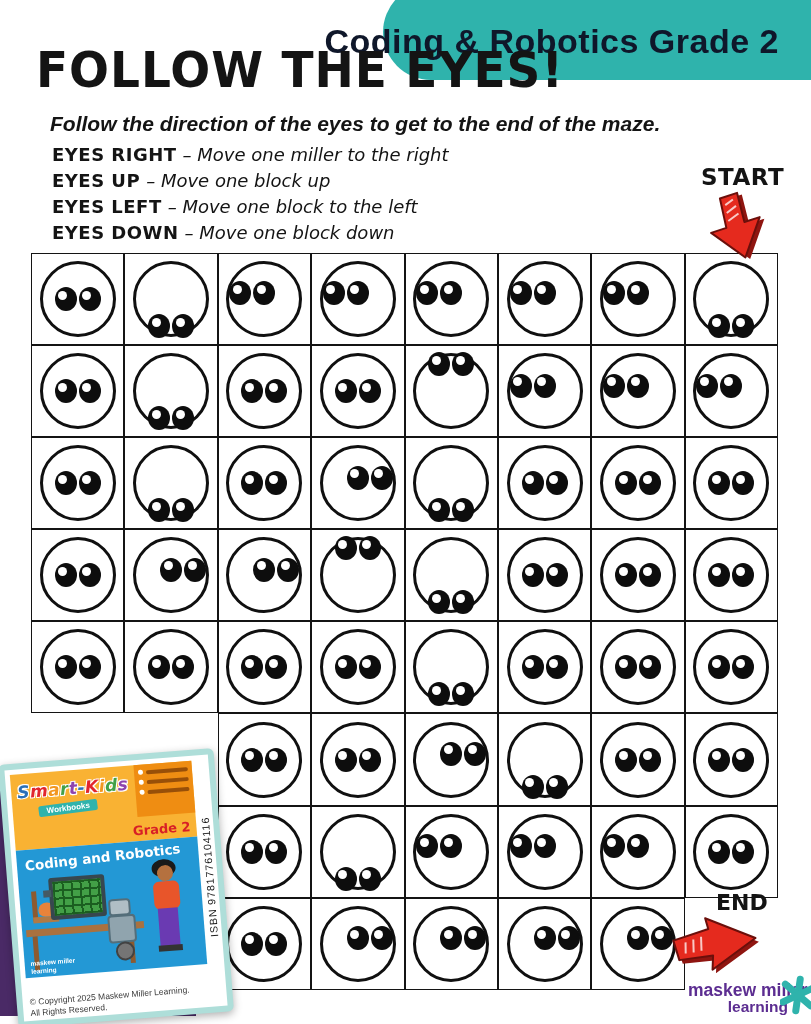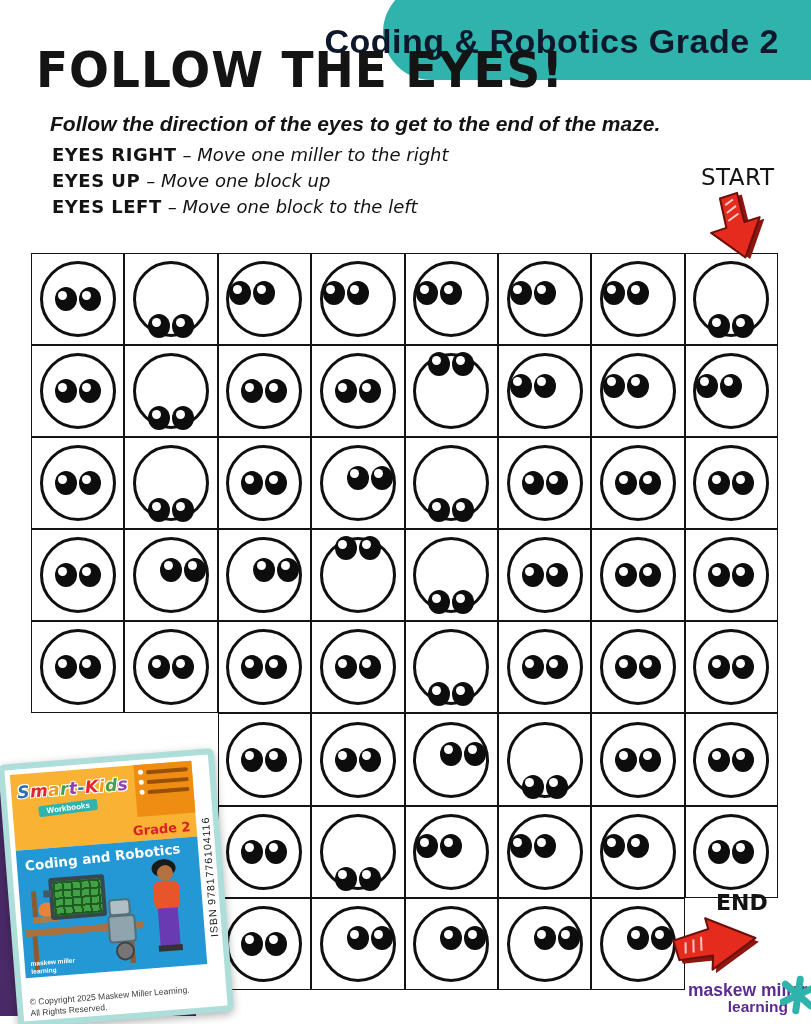--- a/index.html
+++ b/index.html
@@ -17,21 +17,21 @@
          z-index:3;white-space:nowrap;}
 
   .intro{position:absolute;left:50px;top:112px;font-size:21px;font-weight:700;font-style:italic;
          font-family:Liberation Sans, sans-serif;white-space:nowrap;}
 
   .legend{position:absolute;left:52px;top:144px;font-family:"DejaVu Sans",sans-serif;}
   .legend-line{height:26px;font-size:18px;white-space:nowrap;}
   .legend-key{font-weight:700;letter-spacing:.5px;}
   .legend-desc{font-style:italic;font-weight:500;margin-left:6px;}
 
-  .start-label{position:absolute;left:701px;top:164px;font-size:23px;font-weight:400;
+  .start-label{position:absolute;left:701px;top:164px;font-size:23px;font-weight:700;
                font-family:"DejaVu Sans",sans-serif;letter-spacing:.5px;z-index:4;}
   .end-label{position:absolute;left:716px;top:890px;font-size:22px;font-weight:900;
              font-family:"DejaVu Sans",sans-serif;z-index:4;text-align:right;}
   .start-arrow{position:absolute;left:700px;top:188px;z-index:4;}
   .end-arrow{position:absolute;left:668px;top:912px;z-index:4;}
 
   
   .maze{position:absolute;left:31px;top:253px;z-index:1;}
   .maze-row{display:flex;height:92.1px;}
   .maze-cell{width:93.4px;height:100%;box-sizing:border-box;border:1.5px solid #141414;
@@ -125,20 +125,23 @@
   <div class="legend">
     <div class="legend-line">
       <span class="legend-key">EYES RIGHT</span><span class="legend-desc">– Move one miller to the right</span>
     </div>
     <div class="legend-line">
       <span class="legend-key">EYES UP</span><span class="legend-desc">– Move one block up</span>
     </div>
     <div class="legend-line">
       <span class="legend-key">EYES LEFT</span><span class="legend-desc">– Move one block to the left</span>
     </div>
+    <div class="legend-line">
+      <span class="legend-key">EYES DOWN</span><span class="legend-desc">– Move one block down</span>
+    </div>
   </div>
 
   <div class="start-label">START</div>
   <svg class="start-arrow" width="78" height="80" viewBox="0 0 78 80">
     <g transform="rotate(-18 39 40)">
       <polygon points="34,9 52,9 50,39 66,39 40,73 15,39 31,39" fill="#8f1510"></polygon>
       <polygon points="30,6 48,6 46,36 62,36 36,70 11,36 27,36" fill="#e52a1e" stroke="#6b0f0b" stroke-width="2" stroke-linejoin="round"></polygon>
       <path d="M33,14 l9,-3 M32,22 l11,-4 M31,30 l12,-4" stroke="#ffffff" stroke-width="2" opacity="0.75" fill="none"></path>
     </g>
   </svg>

